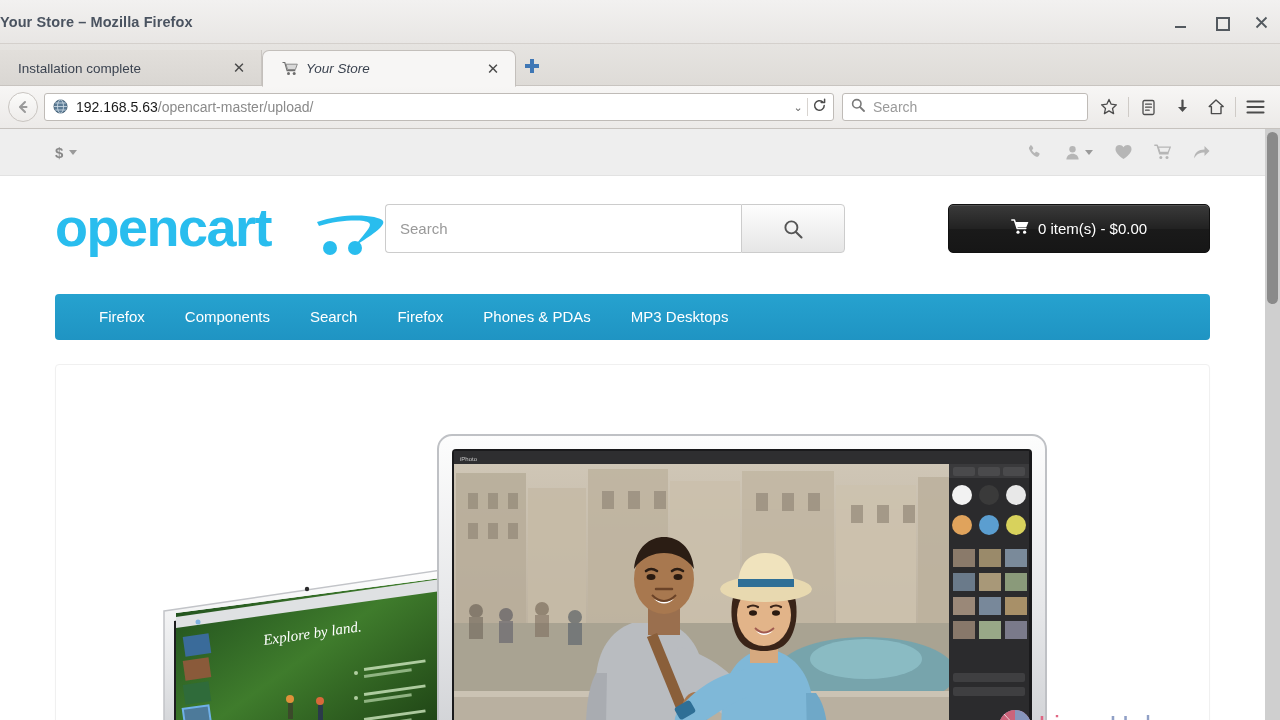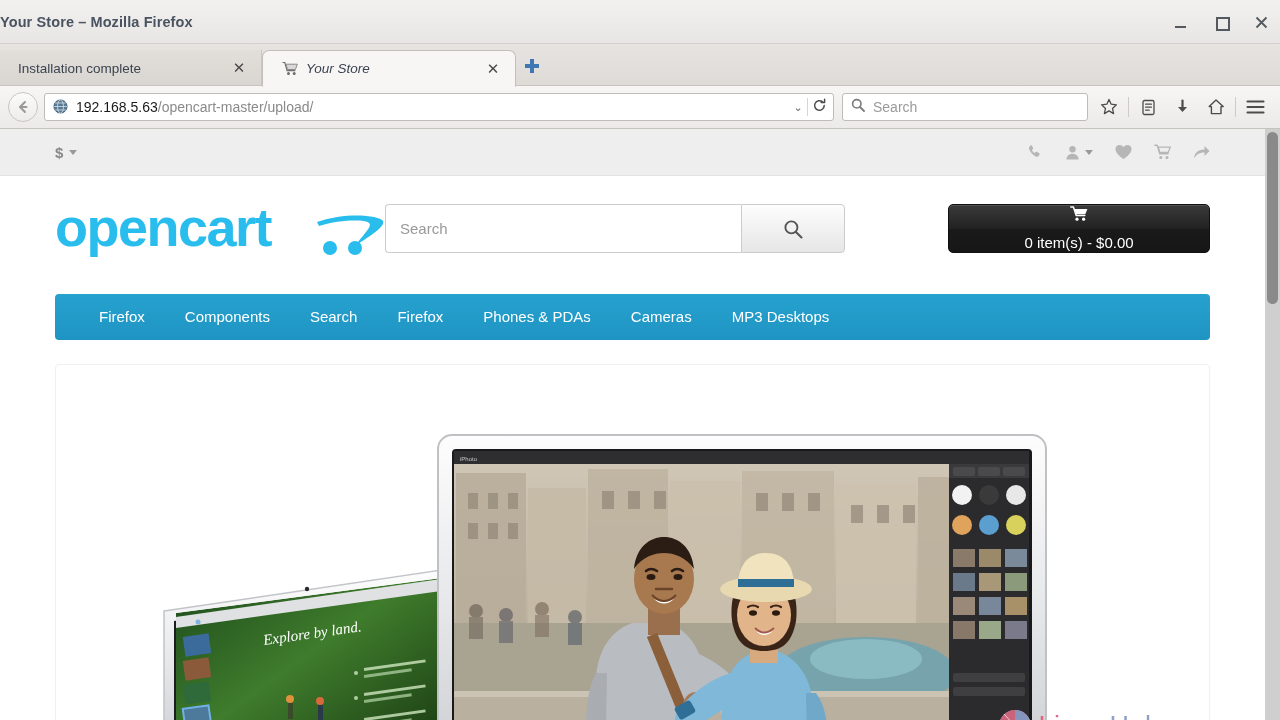--- a/index.html
+++ b/index.html
@@ -220,21 +220,20 @@
 
   .oc-cart {
     margin-left:auto; margin-top: 6px;
     width: 262px; height: 49px;
     background: linear-gradient(to bottom,#3a3a3a 0%,#222222 50%,#1a1a1a 51%,#161616 100%);
     border: 1px solid #111;
     border-radius: 5px;
     display:flex; align-items:center; justify-content:center;
     gap: 9px; color:#fff; font-size:15px; cursor:pointer;
     box-shadow: inset 0 1px 0 rgba(255,255,255,0.12);
-    flex-direction: column;
   }
 
   .oc-nav {
     margin: 18px 55px 0 55px;
     height: 46px;
     background: linear-gradient(to bottom,#26a2cf 0%,#1f94c3 100%);
     border-radius: 4px;
     display:flex; align-items:center;
     padding-left: 24px;
   }
@@ -460,21 +459,20 @@
           <span>0 item(s) - $0.00</span>
         </div>
       </div>
 
       <div class="oc-nav">
         <a>Firefox</a>
         <a>Components</a>
         <a>Search</a>
         <a>Firefox</a>
         <a>Phones &amp; PDAs</a>
-        <a>Cameras</a>
         <a>MP3 Desktops</a>
       </div>
 
       <div class="banner">
         <svg class="banner-img" viewBox="0 0 1110 420" preserveAspectRatio="xMidYMin meet">
           <defs>
             <linearGradient id="alu" x1="0" y1="0" x2="0" y2="1">
               <stop offset="0%" stop-color="#fdfdfd"></stop>
                 <stop offset="50%" stop-color="#e6e7e9"></stop>
                 <stop offset="100%" stop-color="#c9cbcf"></stop>

